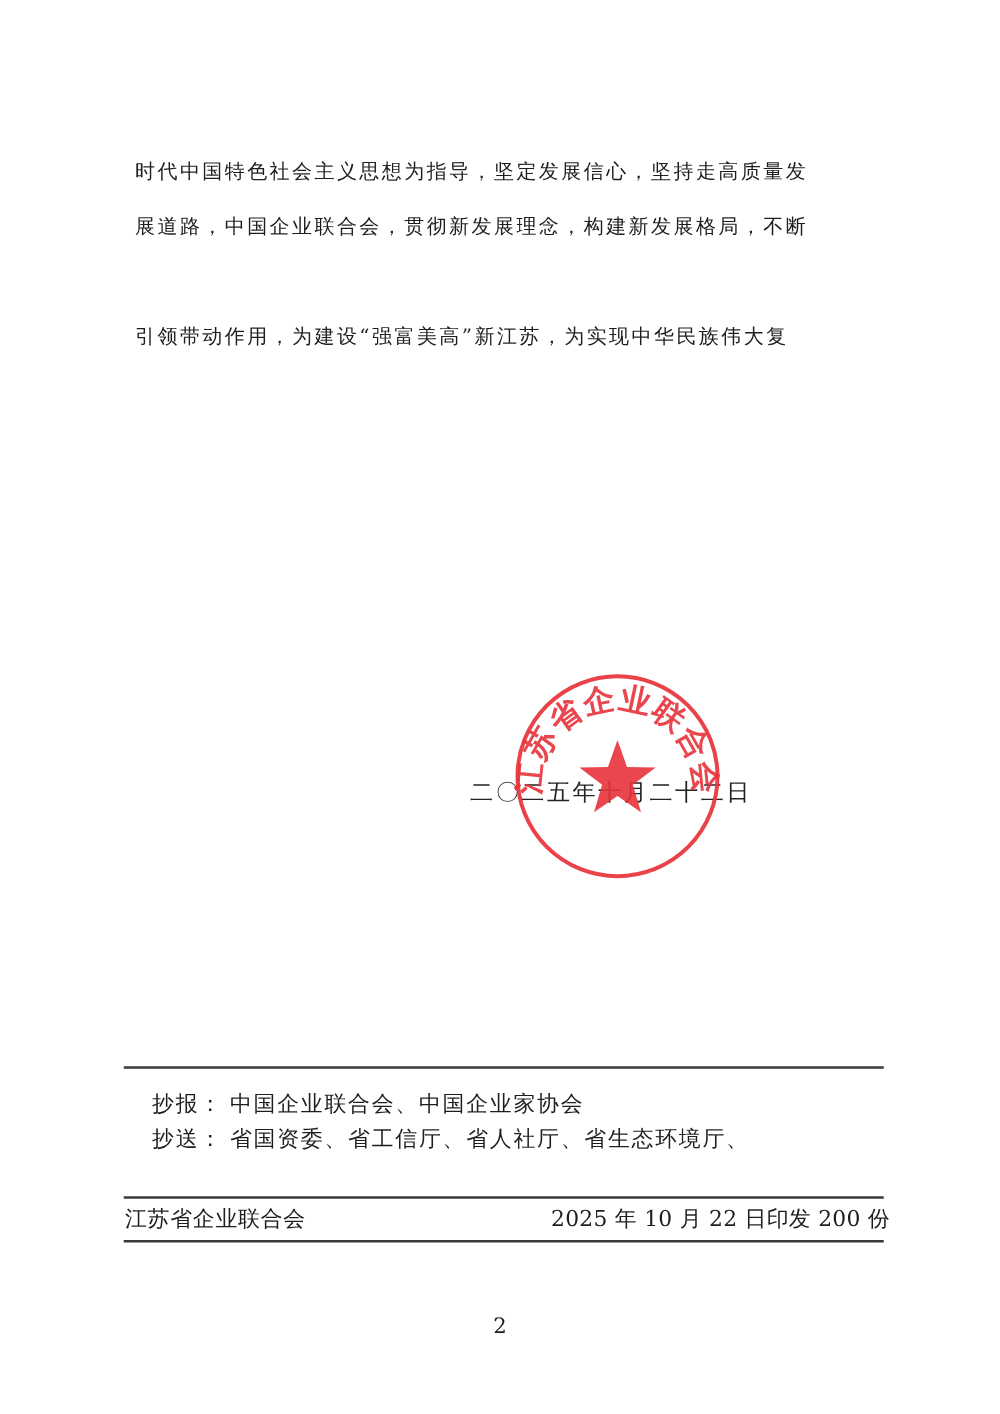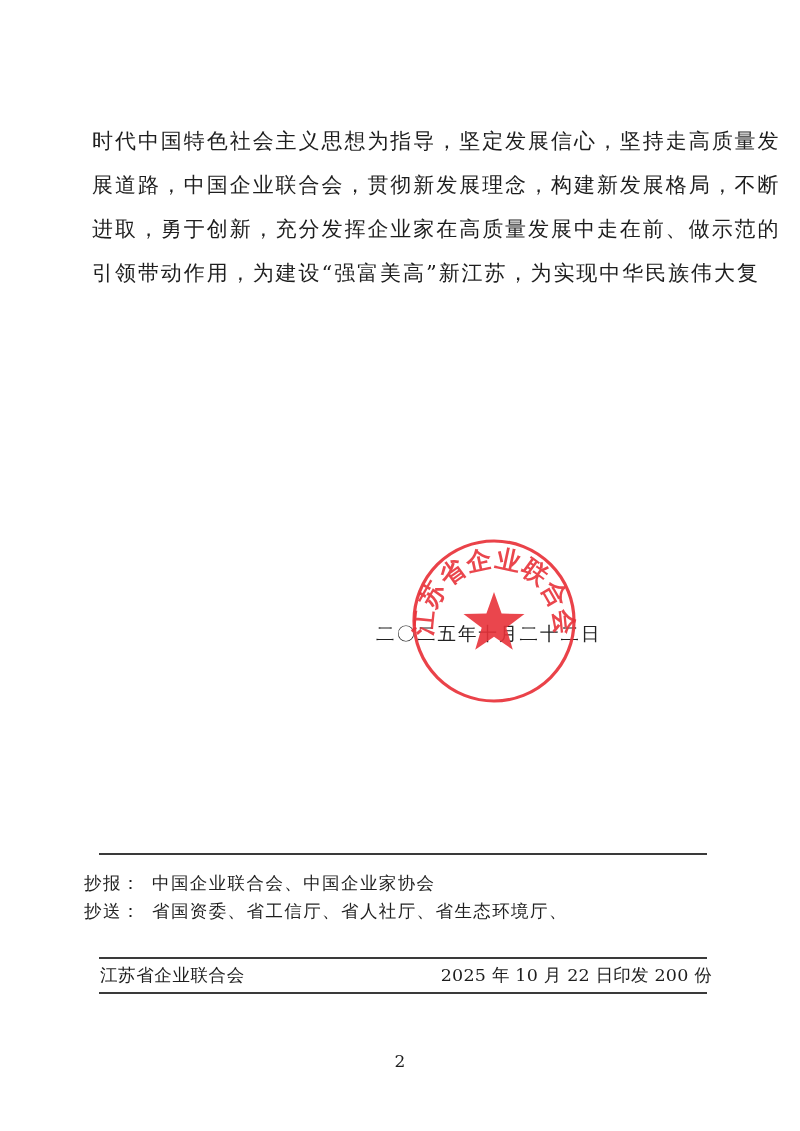--- a/index.html
+++ b/index.html
@@ -1,40 +1,39 @@
 <!DOCTYPE html>
 <html><head>
 <meta charset="utf-8">
 <style>
   html, body { margin: 0; padding: 0; background: #ffffff; }
   body { width: 800px; height: 1131px; position: relative; overflow: hidden;
          font-family: "DejaVu Serif", "Liberation Serif", serif; color: #1e1e1e; }
   .page { position: absolute; left: 0; top: 0; width: 800px; height: 1131px; background: #fff; }
-  .line { position: absolute; left: 92px; white-space: nowrap; font-size: 21px; letter-spacing: 1.95px; }
+  .line { position: absolute; left: 108px; white-space: nowrap; font-size: 16px; letter-spacing: 1.95px; }
   .attach { position: absolute; left: 133px; top: 368px; font-size: 19px; letter-spacing: 1.2px; white-space: nowrap; }
   .date { position: absolute; left: 376px; top: 621px; font-family: "DejaVu Sans", sans-serif; font-size: 18.5px; letter-spacing: 2px; white-space: nowrap; color: #222; }
   .stamp { position: absolute; left: 411px; top: 538px; width: 166px; height: 166px; pointer-events: none; }
   .rule { position: absolute; left: 99px; width: 608px; background: #3a3a3a; }
   .r1 { top: 853px; height: 2px; }
   .r2 { top: 957px; height: 1.5px; }
   .r3 { top: 992px; height: 2px; }
-  .cc { position: absolute; left: 84px; font-size: 17.5px; letter-spacing: 1.4px; white-space: nowrap; }
+  .cc { position: absolute; left: 116px; font-size: 17.5px; letter-spacing: 1.4px; white-space: nowrap; text-align: center; }
   .cc .lbl { display: inline-block; width: 68px; }
   .footer-left { position: absolute; left: 100px; top: 963px; font-size: 17.5px; letter-spacing: 0.6px; white-space: nowrap; }
   .footer-right { position: absolute; right: 88px; top: 963px; font-size: 17.5px; letter-spacing: 0.2px; white-space: nowrap; }
   .pageno { position: absolute; left: 0; width: 800px; top: 1051px; text-align: center; font-size: 17px; }
 </style>
 </head>
 <body>
 
 <div class="page">
 
   <div class="line" style="top:127px">时代中国特色社会主义思想为指导，坚定发展信心，坚持走高质量发</div>
   <div class="line" style="top:171px">展道路，中国企业联合会，贯彻新发展理念，构建新发展格局，不断</div>
-  <div class="line" style="top:215px">进取，勇于创新，充分发挥企业家在高质量发展中走在前、做示范的</div>
   <div class="line" style="top:259px">引领带动作用，为建设“强富美高”新江苏，为实现中华民族伟大复</div>
 
 
   <div class="date">二〇二五年十月二十二日</div>
 
   <svg class="stamp" viewBox="0 0 166 166">
     <defs>
       <path id="sealArc" d="M 33 128 A 62 62 0 1 1 133 128"></path>
     </defs>
     <circle cx="83" cy="83" r="80" fill="none" stroke="#e8323a" stroke-width="3.2" opacity="0.92"></circle>

